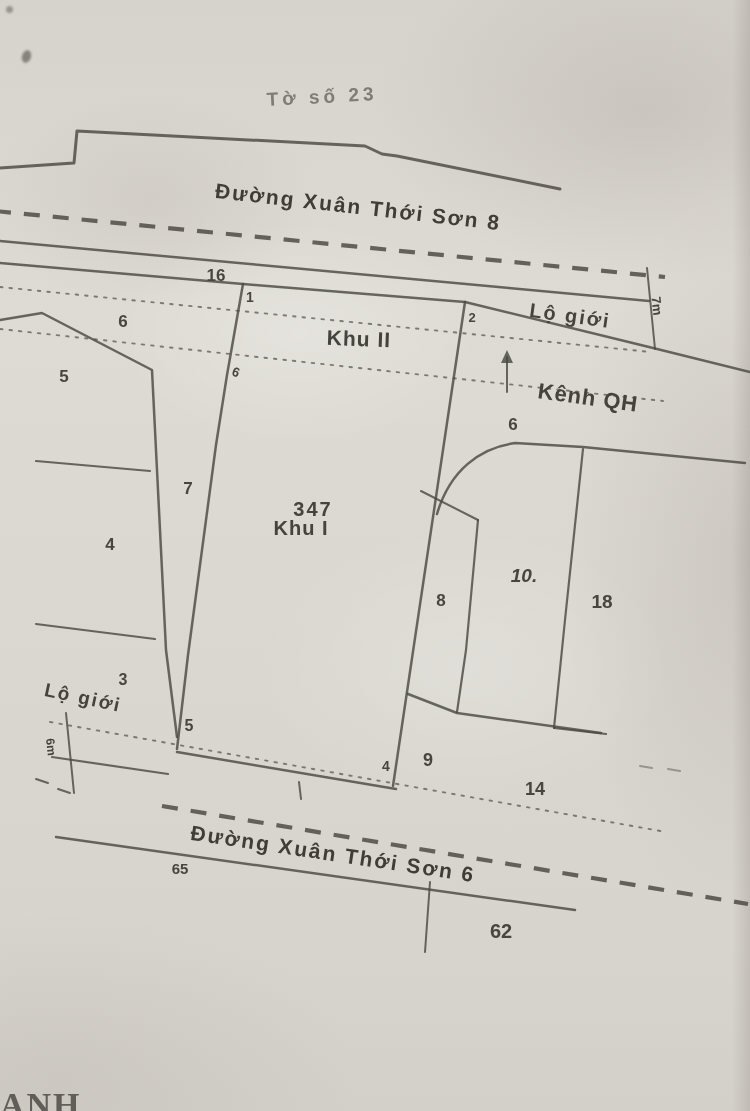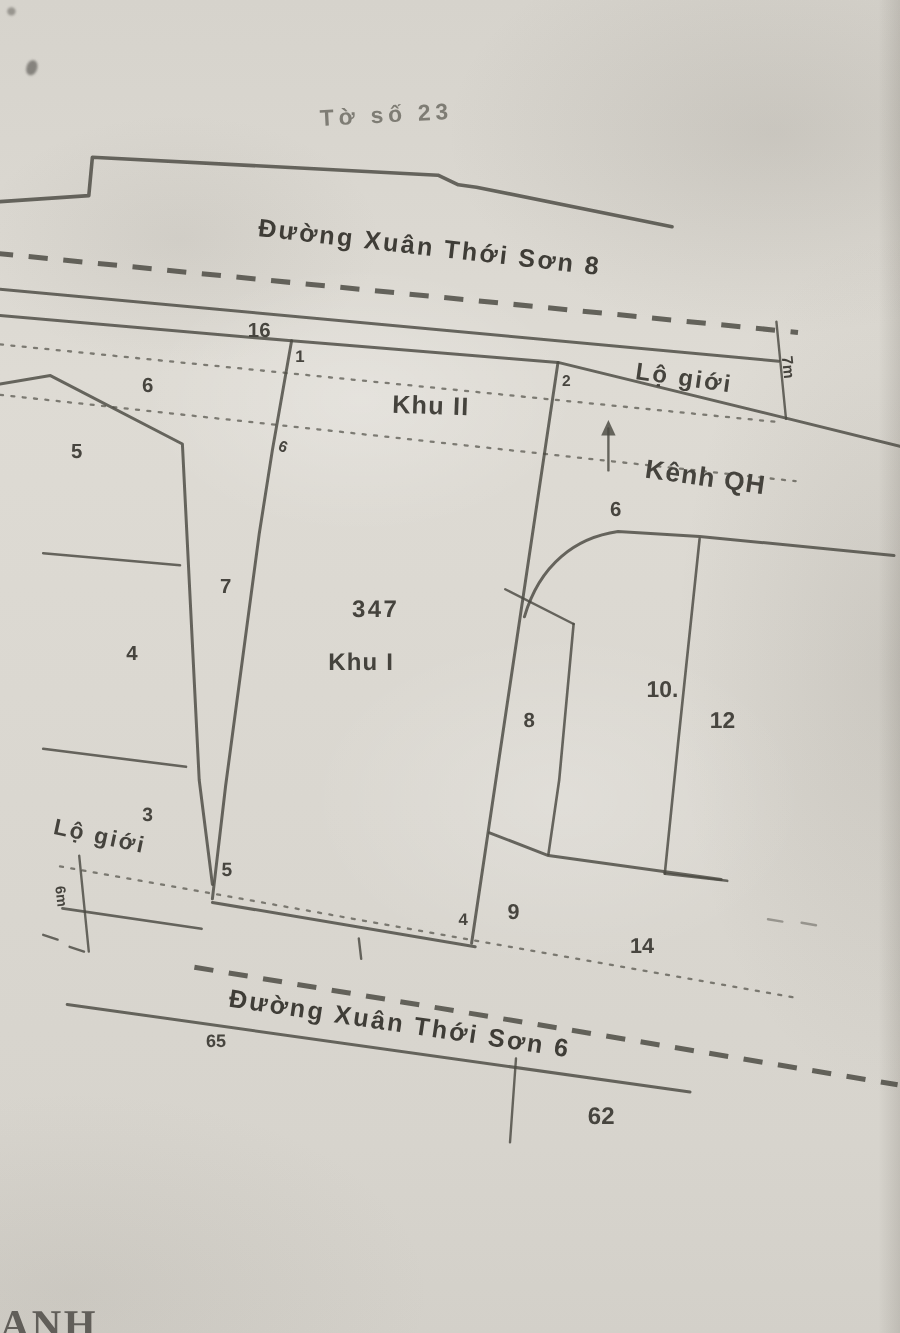--- a/index.html
+++ b/index.html
@@ -37,21 +37,21 @@
     transform:translate(-50%,-50%) rotate(var(--r,0deg));
   }
   
   .pos-sheet{left:322px;top:97px;font-size:19px;letter-spacing:4px;color:rgba(92,90,82,.72);--r:-3deg;}
   .pos-road-top{left:358px;top:207px;font-size:21px;letter-spacing:2px;color:#3f3d37;--r:6.5deg;}
   .pos-logioi-top{left:570px;top:316px;font-size:20px;letter-spacing:2px;--r:8deg;}
   .pos-7m{left:657px;top:306px;font-size:13px;--r:84deg;}
   .pos-khu2{left:359px;top:339px;font-size:21px;letter-spacing:1px;--r:2deg;}
   .pos-kenh{left:588px;top:398px;font-size:22px;letter-spacing:1px;--r:8deg;}
   .pos-347{left:313px;top:509px;font-size:20px;letter-spacing:2px;}
-  .pos-khu1{left:301px;top:553px;font-size:20px;letter-spacing:1px;}
+  .pos-khu1{left:301px;top:528px;font-size:20px;letter-spacing:1px;}
   .pos-logioi-bot{left:83px;top:698px;font-size:19px;letter-spacing:2px;--r:12deg;}
   .pos-6m{left:51px;top:747px;font-size:12px;--r:84deg;}
   .pos-road-bot{left:333px;top:854px;font-size:21px;letter-spacing:2px;color:#3f3d37;--r:8.5deg;}
   .plot-num{
     position:absolute;white-space:nowrap;font-weight:700;color:#47453f;
     transform:translate(-50%,-50%) rotate(var(--r,0deg));
   }
   .watermark{
     position:absolute;left:16px;top:1042px;width:720px;
     font-size:53px;font-weight:700;letter-spacing:-1px;color:#f40606;
@@ -134,22 +134,22 @@
         <span class="plot-num" style="left: 216px; top: 276px; font-size: 17px; --r: 0deg;">16</span>
         <span class="plot-num" style="left: 250px; top: 297px; font-size: 14px; --r: 0deg;">1</span>
         <span class="plot-num" style="left: 472px; top: 317px; font-size: 13px; --r: 0deg;">2</span>
         <span class="plot-num" style="left: 123px; top: 322px; font-size: 17px; --r: 0deg;">6</span>
         <span class="plot-num" style="left: 64px; top: 377px; font-size: 17px; --r: 0deg;">5</span>
         <span class="plot-num" style="left: 236px; top: 372px; font-size: 13px; --r: 20deg;">6</span>
         <span class="plot-num" style="left: 188px; top: 489px; font-size: 17px; --r: 0deg;">7</span>
         <span class="plot-num" style="left: 110px; top: 545px; font-size: 17px; --r: 0deg;">4</span>
         <span class="plot-num" style="left: 513px; top: 425px; font-size: 17px; --r: 0deg;">6</span>
         <span class="plot-num" style="left: 441px; top: 601px; font-size: 17px; --r: 0deg;">8</span>
-        <span class="plot-num" style="left: 552px; top: 576px; font-size: 19px; --r: 0deg;">10.</span>
-        <span class="plot-num" style="left: 602px; top: 602px; font-size: 19px; --r: 0deg;">12</span>
+        <span class="plot-num" style="left: 524px; top: 576px; font-size: 19px; font-style: italic; --r: 0deg;">10.</span>
+        <span class="plot-num" style="left: 602px; top: 602px; font-size: 19px; --r: 0deg;">18</span>
         <span class="plot-num" style="left: 123px; top: 680px; font-size: 16px; --r: 0deg;">3</span>
         <span class="plot-num" style="left: 189px; top: 726px; font-size: 16px; --r: 0deg;">5</span>
         <span class="plot-num" style="left: 386px; top: 766px; font-size: 14px; --r: 0deg;">4</span>
         <span class="plot-num" style="left: 428px; top: 760px; font-size: 18px; --r: 0deg;">9</span>
         <span class="plot-num" style="left: 535px; top: 789px; font-size: 18px; --r: 0deg;">14</span>
         <span class="plot-num" style="left: 180px; top: 868px; font-size: 15px; --r: 0deg;">65</span>
         <span class="plot-num" style="left: 501px; top: 931px; font-size: 20px; --r: 0deg;">62</span>
       </div>
   </div>
 

